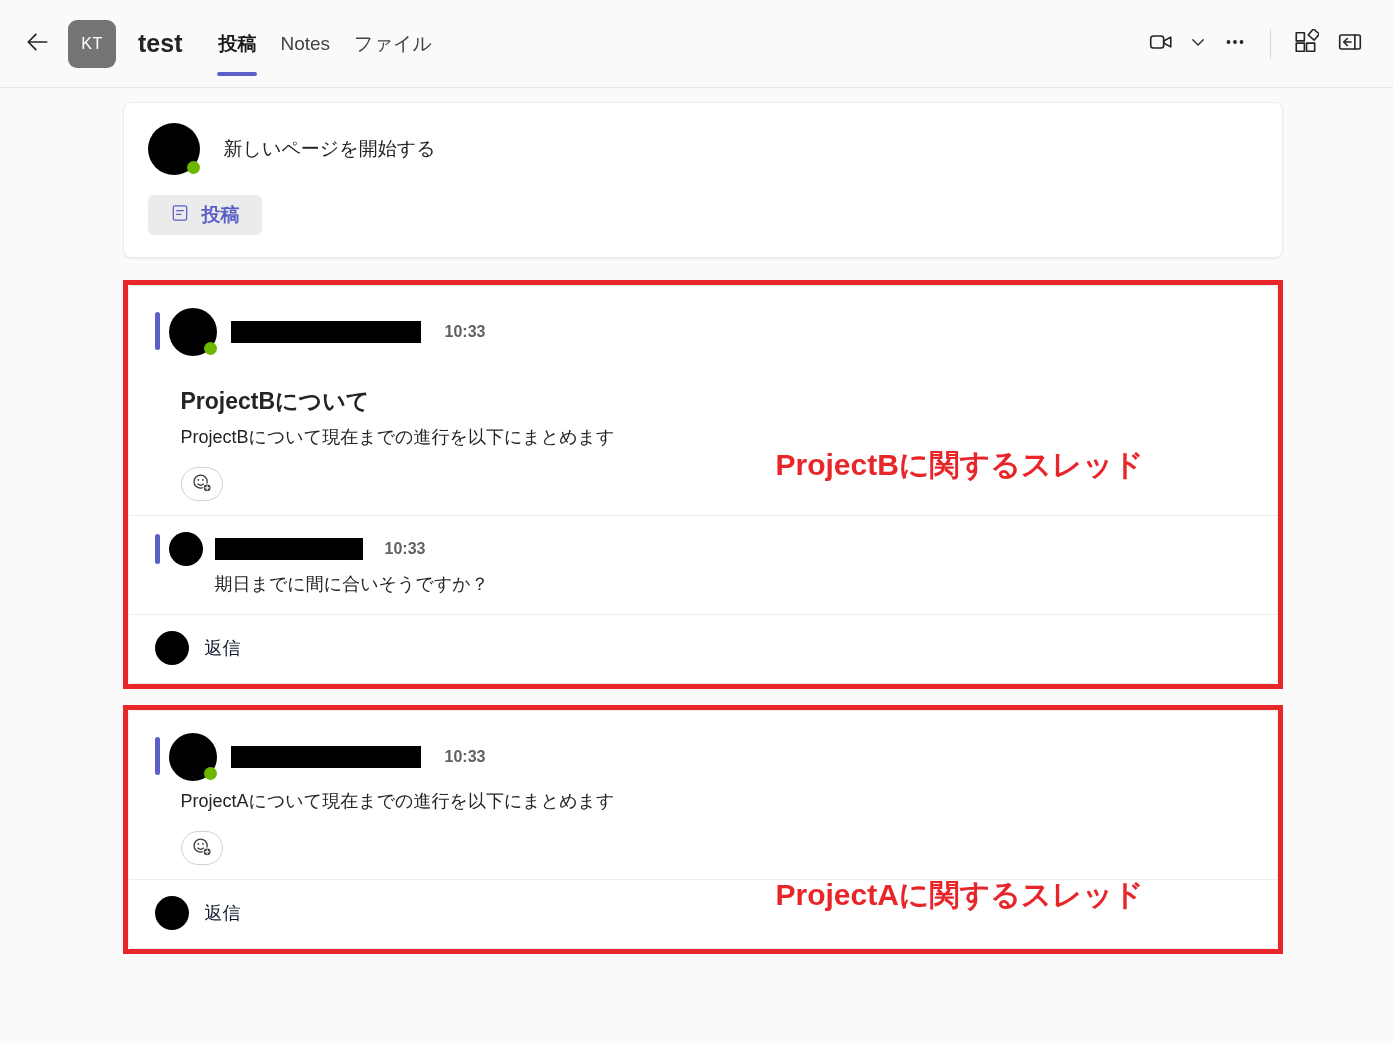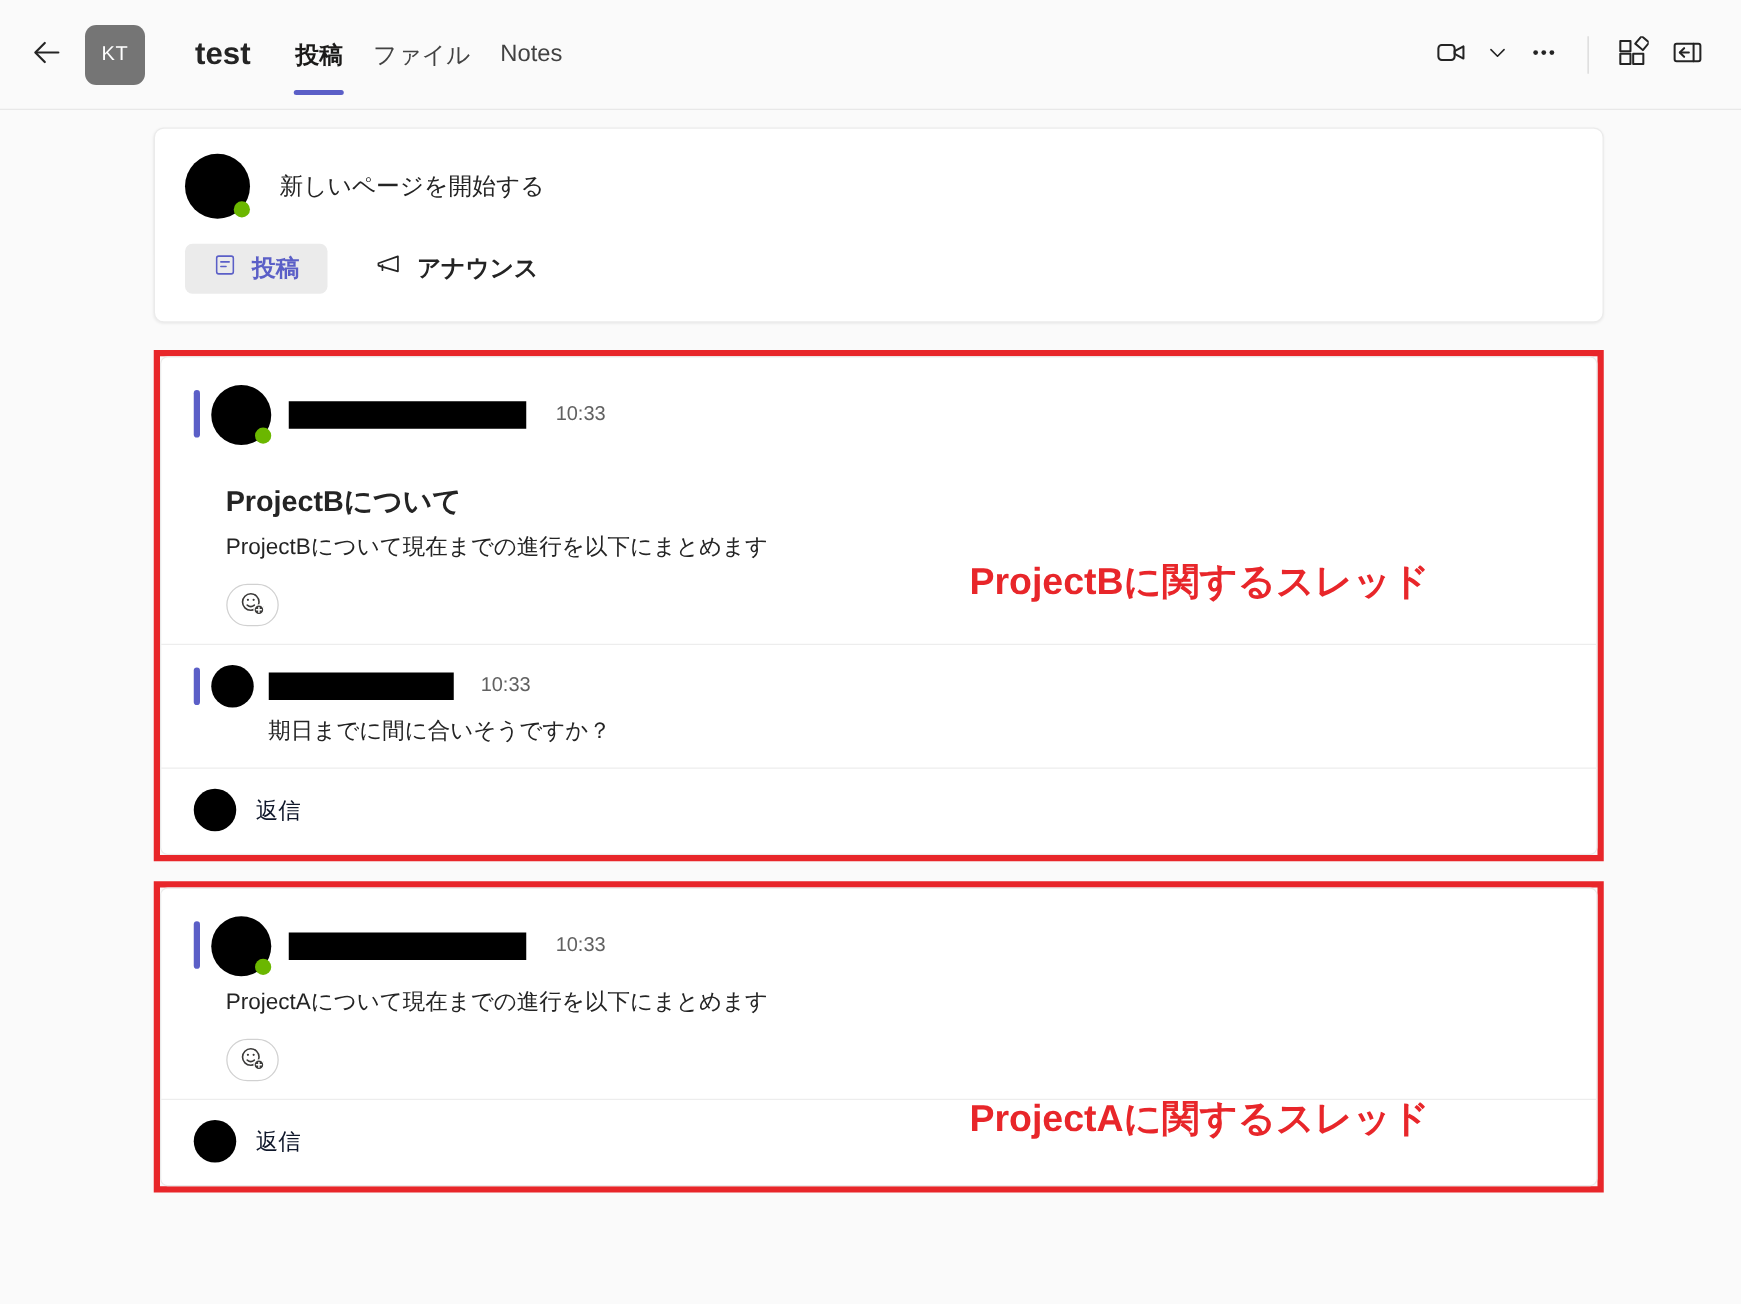--- a/index.html
+++ b/index.html
@@ -41,21 +41,21 @@
     font-size: 16px;
     letter-spacing: .5px;
     margin-left: 10px;
     flex: 0 0 auto;
   }
 
   .channel-name {
     font-size: 25px;
     font-weight: bold;
     color: #242424;
-    margin-left: 40px;
+    margin-left: 22px;
     flex: 0 0 auto;
   }
 
   .tabstrip {
     display: flex;
     align-items: center;
     margin-left: 24px;
     height: 88px;
     flex: 0 0 auto;
   }
@@ -221,20 +221,21 @@
     height: 22px;
     background: #000000;
     flex: 0 0 auto;
   }
   .redact.w1 { width: 190px; }
   .redact.w2 { width: 148px; }
   .timestamp {
     font-size: 16px;
     color: #616161;
     margin-left: 10px;
+    font-weight: bold;
   }
 
   .msg-title {
     font-size: 23px;
     font-weight: bold;
     color: #242424;
     margin: 30px 0 0 26px;
   }
   .msg-body {
     font-size: 18px;
@@ -321,24 +322,24 @@
     <span>KT</span>
   </div>
 
   <div class="channel-name">test</div>
 
   <div class="tabstrip">
     <div class="tab active">
       <span>投稿</span>
     </div>
     <div class="tab">
-      <span>ファイル</span>
+      <span>Notes</span>
     </div>
     <div class="tab">
-      <span>Notes</span>
+      <span>ファイル</span>
     </div>
   </div>
 
   <div class="header-spacer"></div>
 
   <div class="header-actions">
     <button class="hicon">
       <span>
         <svg width="26" height="26" viewBox="0 0 24 24" fill="none" stroke="currentColor" stroke-width="1.5" stroke-linejoin="round">
           <rect x="2.5" y="6.5" width="12" height="11" rx="2.5"></rect>
@@ -402,29 +403,20 @@
         <button class="pill selected">
           <span>
             <svg width="20" height="20" viewBox="0 0 24 24" fill="none" stroke="currentColor" stroke-width="1.5" stroke-linecap="round" stroke-linejoin="round">
               <rect x="4" y="3.5" width="16" height="17" rx="2"></rect>
               <line x1="8" y1="9" x2="16" y2="9"></line>
               <line x1="8" y1="13.5" x2="13" y2="13.5"></line>
             </svg>
           </span>
           <span>投稿</span>
         </button>
-        <button class="pill">
-          <span>
-            <svg width="22" height="22" viewBox="0 0 24 24" fill="none" stroke="currentColor" stroke-width="1.5" stroke-linecap="round" stroke-linejoin="round">
-              <path d="M3 10.5 L20 4.5 v13 L3 12.5 Z"></path>
-              <path d="M6.5 12 v4.5"></path>
-            </svg>
-          </span>
-          <span>アナウンス</span>
-        </button>
       </div>
     </div>
 
     <div class="annotated">
       <div class="thread-card">
 
         <div class="msg-root">
           <div class="msg-head">
             <div class="accent-bar"></div>
             <div class="avatar md">

